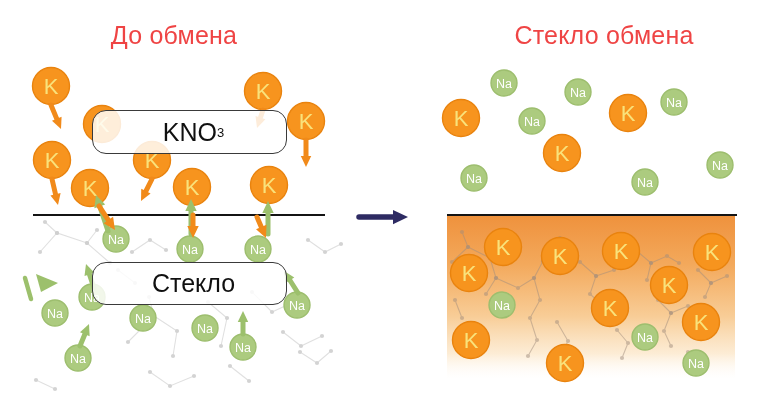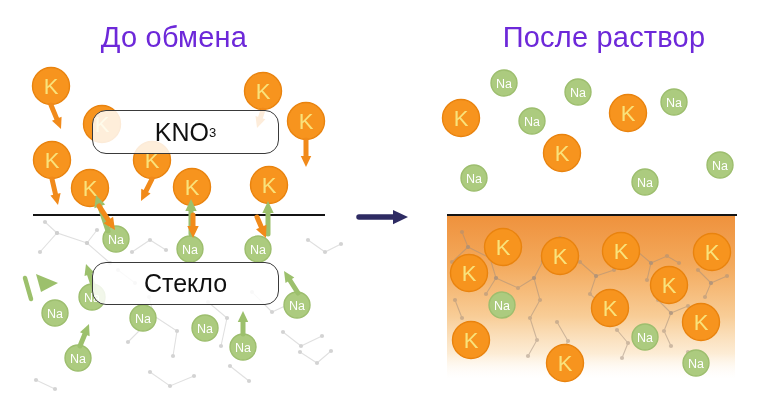--- a/index.html
+++ b/index.html
@@ -3,29 +3,29 @@
 <meta charset="utf-8">
 <style>
   html,body{margin:0;padding:0;background:#ffffff;}
   .stage{
     position:relative;width:760px;height:405px;background:#ffffff;
     font-family:"Liberation Sans","DejaVu Sans",sans-serif;overflow:hidden;
   }
   .stage svg{position:absolute;left:0;top:0;}
   .title{
     position:absolute;top:21px;transform:translateX(-50%);
-    font-size:29px;color:#6d28d9;white-space:nowrap;letter-spacing:.2px;
+    font-size:25px;color:#ef4444;white-space:nowrap;letter-spacing:.2px;
   }
   .title.before{left:174px;}
   .title.after{left:604px;}
   .label-box{
     position:absolute;background:rgba(255,255,255,.84);
     border:1.6px solid #3a3a3a;border-radius:14px;
     display:flex;align-items:center;justify-content:center;
-    font-size:25px;color:#101010;white-space:pre;z-index:3;
+    font-size:25px;color:#101010;white-space:pre;z-index:3;padding-left:8px;
   }
   .label-box.kno3{left:92px;top:110px;width:185px;height:42px;}
   .label-box.glass{left:92px;top:262px;width:185px;height:41px;}
   .label-box sub{font-size:13px;line-height:1;}
 </style>
 </head>
 <body>
 
 <div class="stage">
   <svg id="scene" width="760" height="405" viewBox="0 0 760 405">
@@ -464,21 +464,21 @@
         <circle cx="696" cy="363" r="13" fill="#ACCB7F" stroke="#9DBE6E" stroke-width="1.4"></circle>
         <text x="696" y="363" dy="0.36em" text-anchor="middle" font-size="12.5" fill="#FFFFFF" font-family="&quot;Liberation Sans&quot;,&quot;DejaVu Sans&quot;,sans-serif">Na</text>
       </g>
       <g>
         <line x1="359" y1="217" x2="393" y2="217" stroke="#2E2B63" stroke-width="5.5" stroke-linecap="round"></line>
         <polygon points="408,217 393,224.125 393,209.875" fill="#2E2B63"></polygon>
       </g>
     </svg>
 
   <div class="title before">До обмена</div>
-  <div class="title after">После раствор</div>
+  <div class="title after">Стекло обмена</div>
 
   <div class="label-box kno3">
     <span>KNO</span><sub>3</sub>
   </div>
   <div class="label-box glass">
     <span>Стекло</span>
   </div>
 </div>
 
 </body></html>

